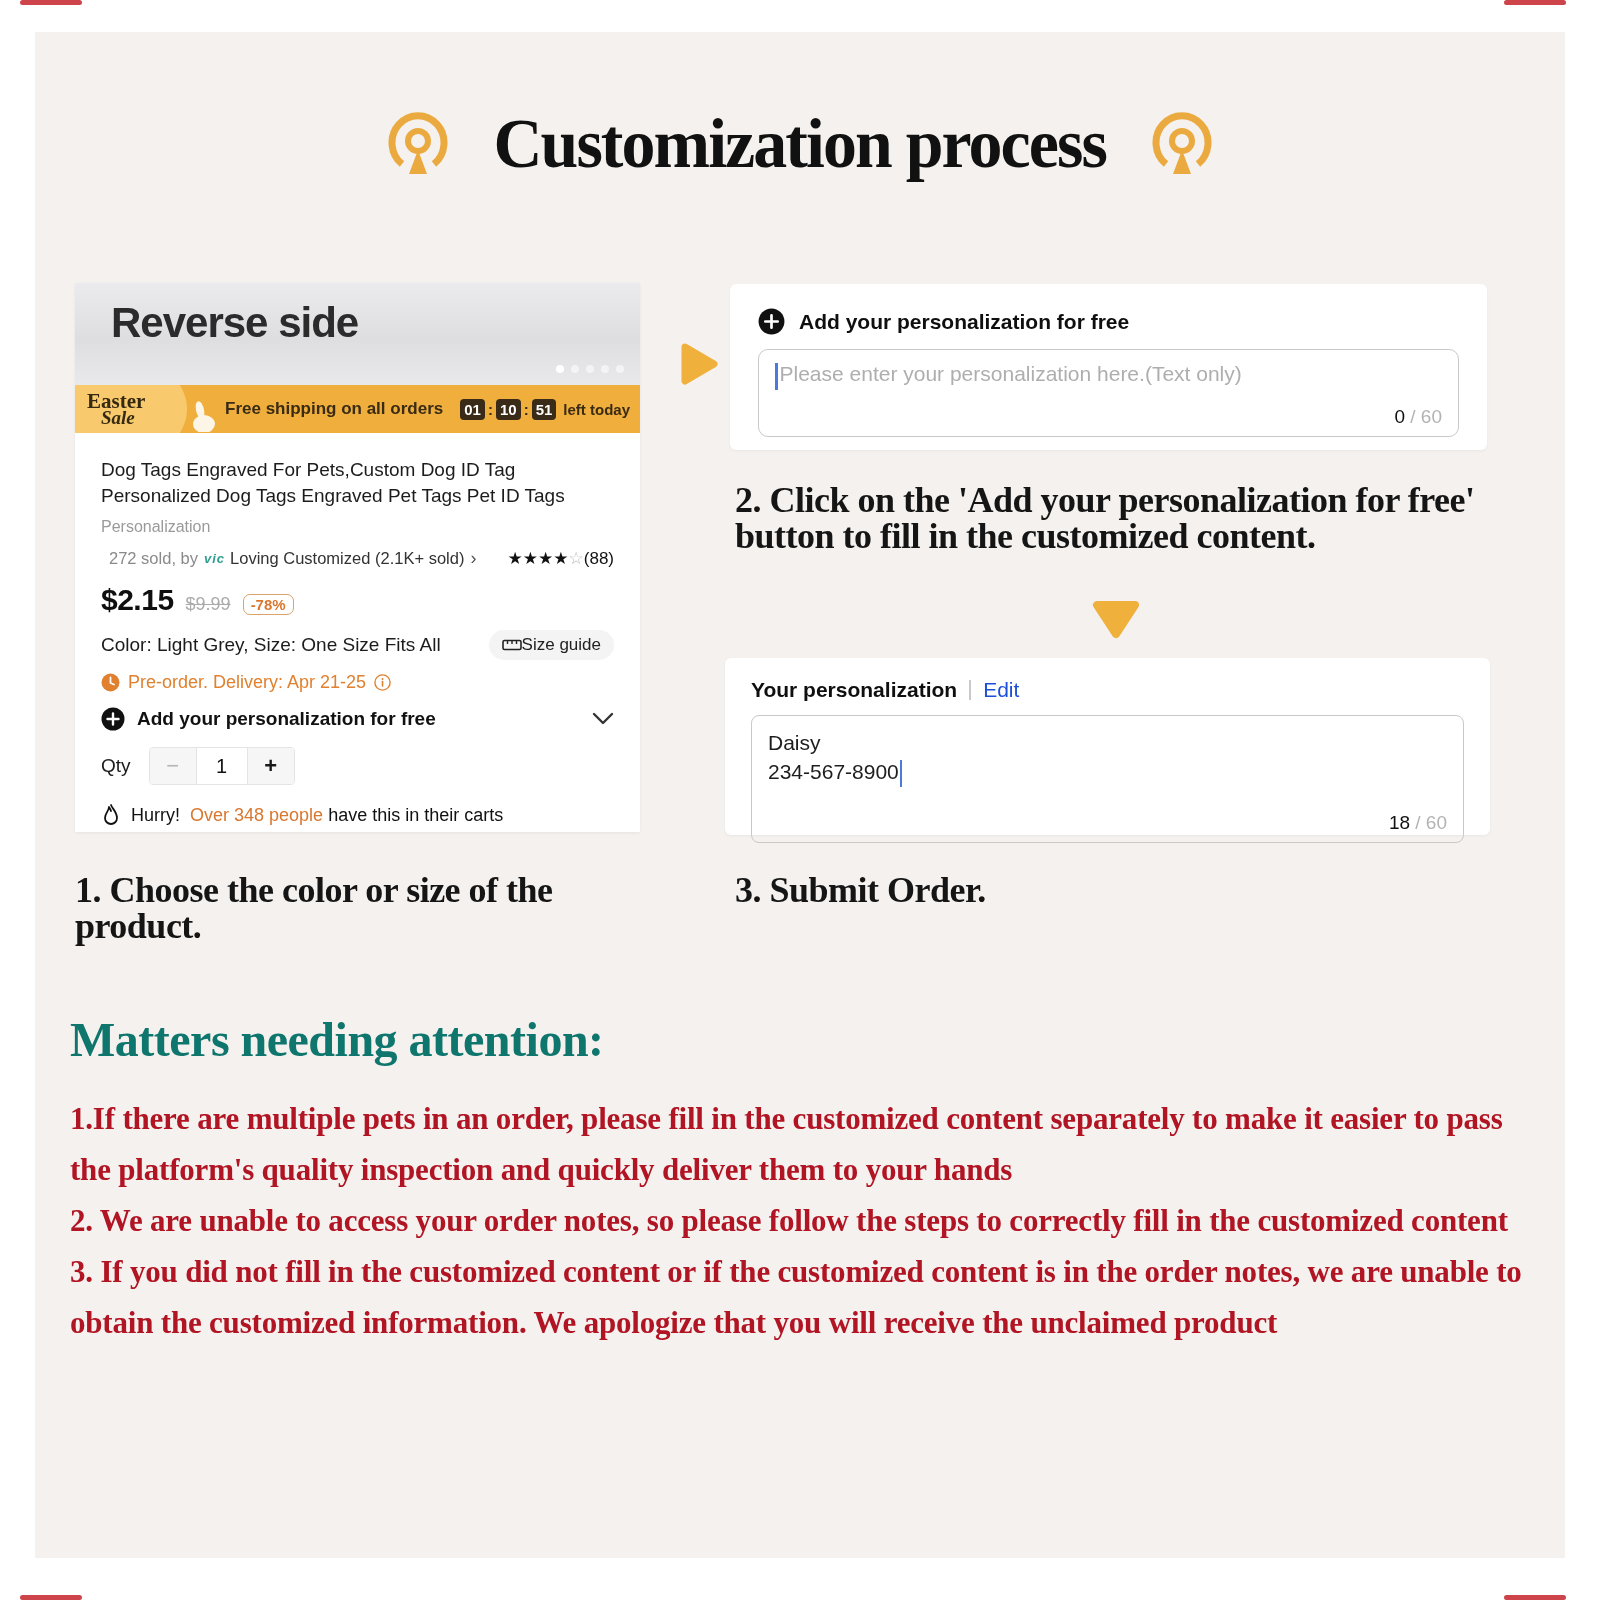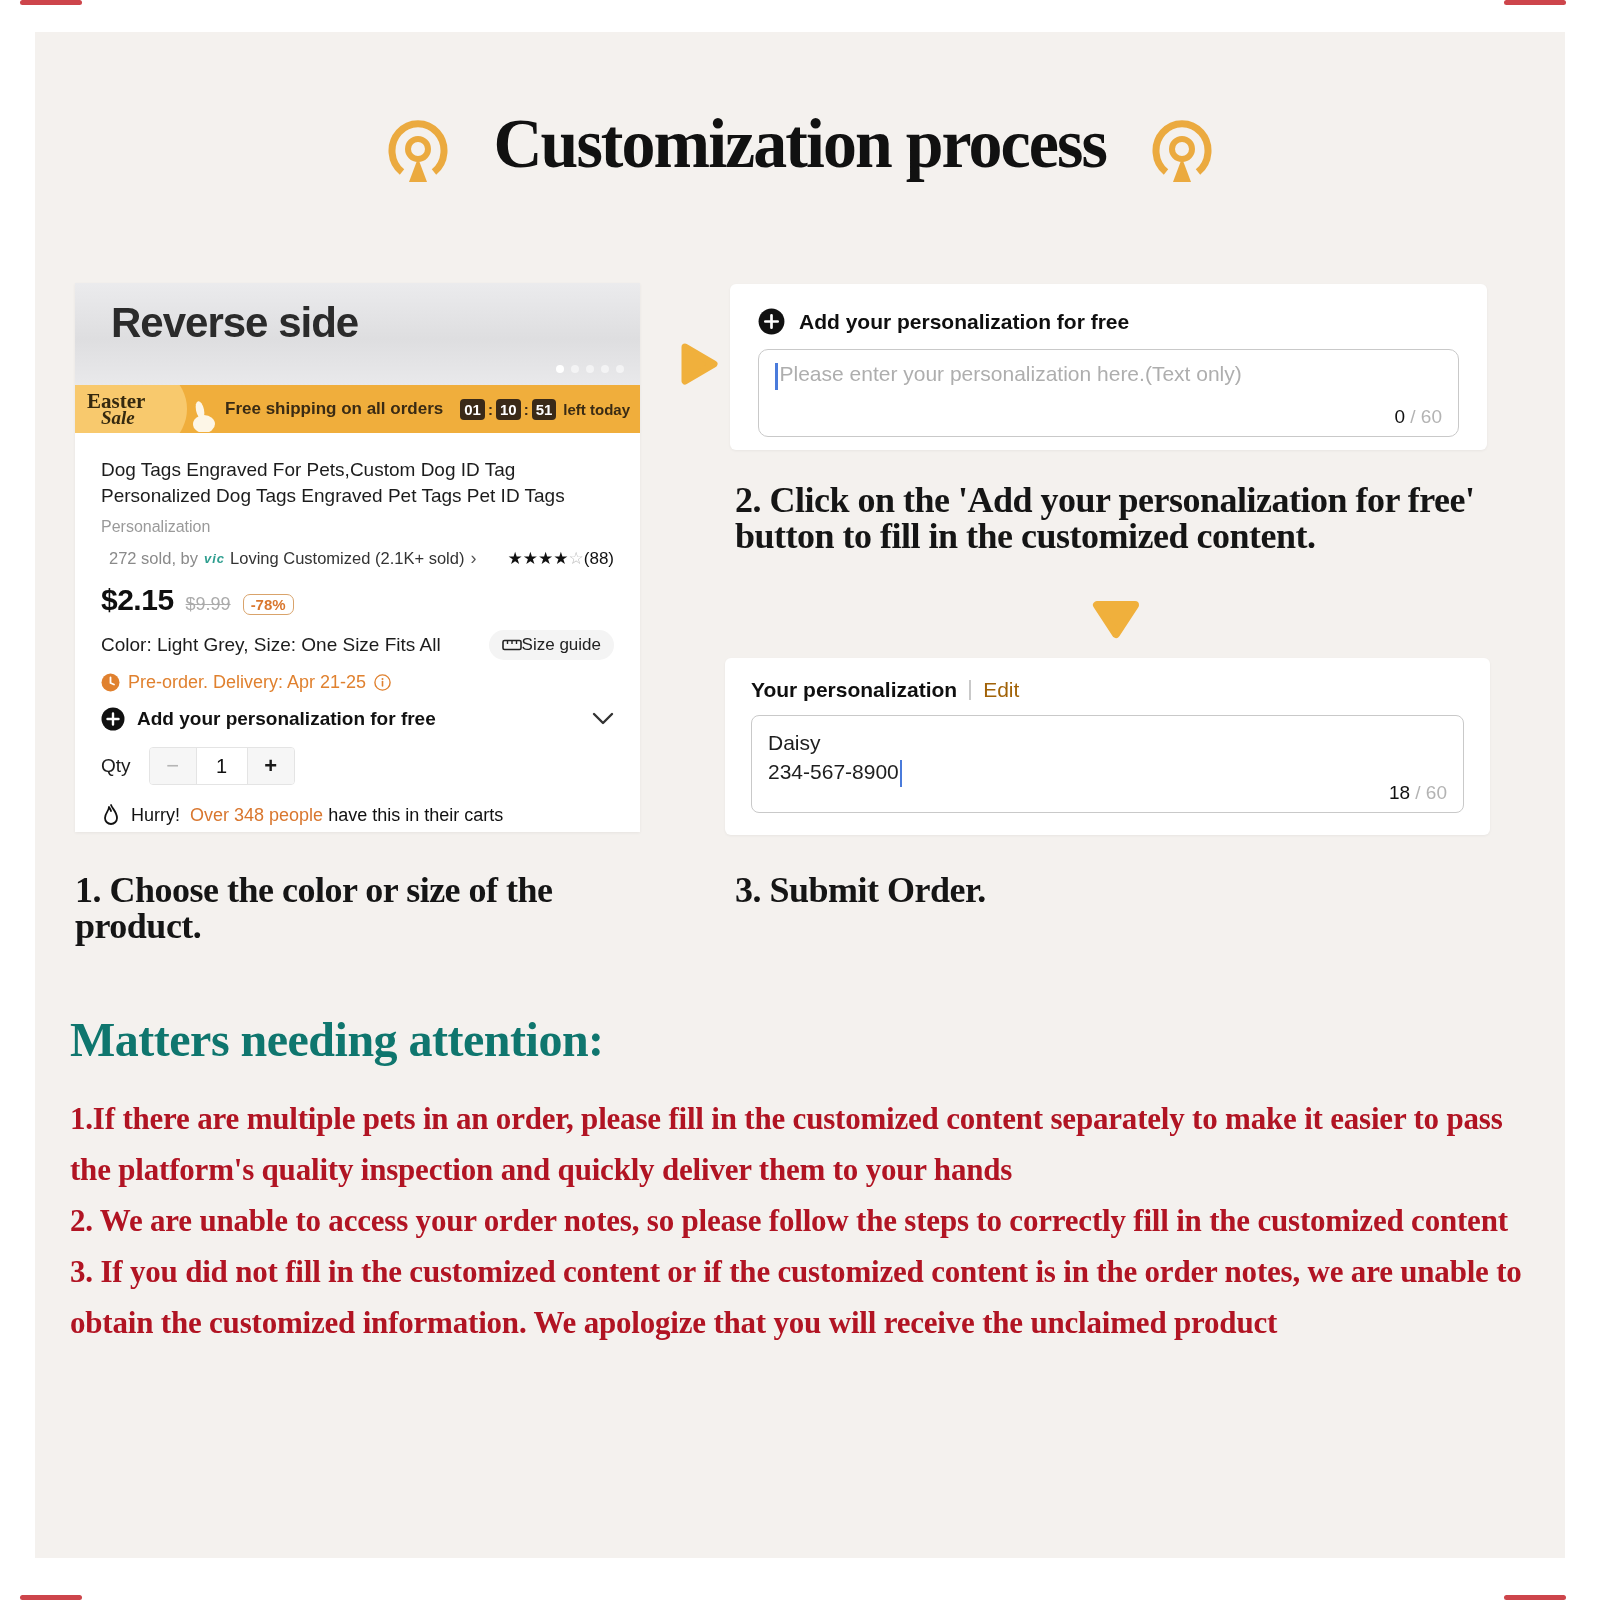--- a/index.html
+++ b/index.html
@@ -1,21 +1,21 @@
 <!DOCTYPE html>
 <html><head>
 <meta charset="utf-8">
 <style>
   html,body{margin:0;padding:0;}
   body{width:1600px;height:1600px;background:#ffffff;font-family:"Liberation Sans",sans-serif;position:relative;overflow:hidden;}
   .canvas{position:absolute;inset:0;}
   .panel{position:absolute;left:35px;top:32px;width:1530px;height:1526px;background:#f4f1ee;}
   .corner{position:absolute;height:5px;width:62px;background:#c4242b;border-radius:3px;opacity:.85;}
   
-  .title-row{position:absolute;top:104px;left:0;width:100%;display:flex;justify-content:center;align-items:flex-end;gap:36px;}
+  .title-row{position:absolute;top:104px;left:0;width:100%;display:flex;justify-content:center;align-items:center;gap:36px;}
   .big-title{font-family:"Liberation Serif",serif;font-weight:700;font-size:70px;letter-spacing:-2px;color:#111;transform:scaleX(.97);}
   .spiral{width:60px;height:64px;}
   
   .product-card{position:absolute;left:75px;top:283px;width:565px;height:549px;background:#fff;display:flex;flex-direction:column;overflow:hidden;box-shadow:0 1px 3px rgba(0,0,0,.06);}
   .pc-image{height:102px;background:linear-gradient(180deg,#ebebed 0%,#dedee0 55%,#e9e9eb 100%);position:relative;flex:none;}
   .pc-image-label{font-size:42px;font-weight:700;color:#2b2b2b;padding:16px 0 0 36px;letter-spacing:-1px;}
   .dots{position:absolute;right:16px;bottom:12px;display:flex;gap:7px;}
   .dot{width:8px;height:8px;border-radius:50%;background:rgba(255,255,255,.55);}
   .dot.active{background:#ffffff;}
   .banner{height:48px;background:#f0ae3c;display:flex;align-items:center;flex:none;position:relative;overflow:hidden;}
@@ -71,22 +71,22 @@
   .input-box{margin-top:14px;border:1.5px solid #c9c9c9;border-radius:10px;height:88px;position:relative;padding:12px 16px;box-sizing:border-box;background:#fff;}
   .cursor{display:inline-block;width:2.5px;height:27px;background:#4a7bdb;vertical-align:middle;margin-right:2px;}
   .placeholder{font-size:21px;color:#aeaeae;}
   .counter{position:absolute;right:16px;bottom:8px;font-size:19px;}
   .counter .n{color:#111;}
   .counter .m{color:#b3b3b3;}
   .card2{left:725px;top:658px;width:765px;height:177px;padding:20px 26px;box-sizing:border-box;}
   .yp-head{display:flex;align-items:center;gap:12px;}
   .yp-title{font-size:21px;font-weight:700;color:#0f0f0f;}
   .yp-div{width:0;height:20px;border-left:2px solid #c9c9c9;}
-  .yp-edit{font-size:21px;color:#a16207;text-align:right;}
-  .yp-box{margin-top:13px;border:1.5px solid #c9c9c9;border-radius:8px;height:98px;position:relative;padding:12px 16px;box-sizing:border-box;}
+  .yp-edit{font-size:21px;color:#1d4ed8;text-align:right;}
+  .yp-box{margin-top:13px;border:1.5px solid #c9c9c9;border-radius:8px;height:128px;position:relative;padding:12px 16px;box-sizing:border-box;}
   .yp-line{font-size:21px;color:#1e1e1e;line-height:29px;}
   
   .step-text{position:absolute;font-family:"Liberation Serif",serif;font-weight:700;color:#151515;font-size:36px;line-height:1.0;letter-spacing:-.5px;}
   .step1{left:75px;top:872px;width:545px;}
   .step2{left:735px;top:482px;width:750px;}
   .step3{left:735px;top:872px;width:600px;}
   
   .notes{position:absolute;left:70px;top:1012px;width:1475px;font-family:"Liberation Serif",serif;}
   .notes-heading{font-size:48px;font-weight:700;color:#0f766e;letter-spacing:-.5px;}
   .notes-body{margin-top:26px;}

